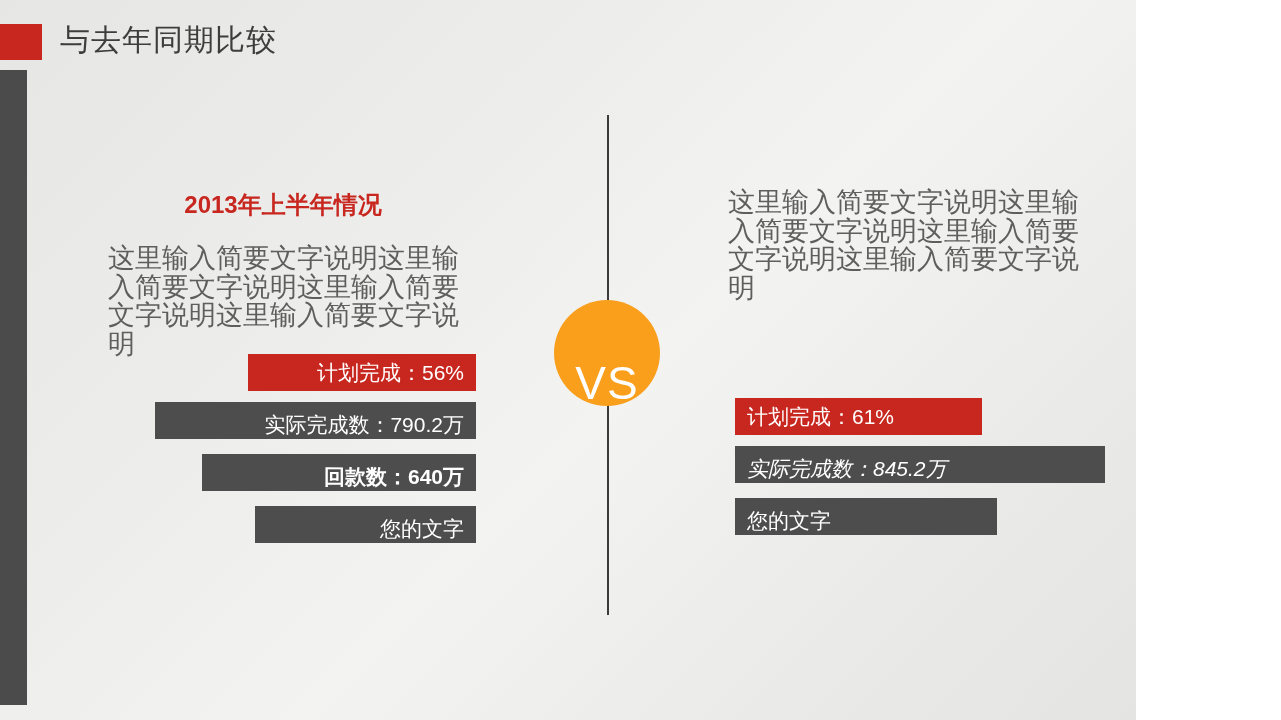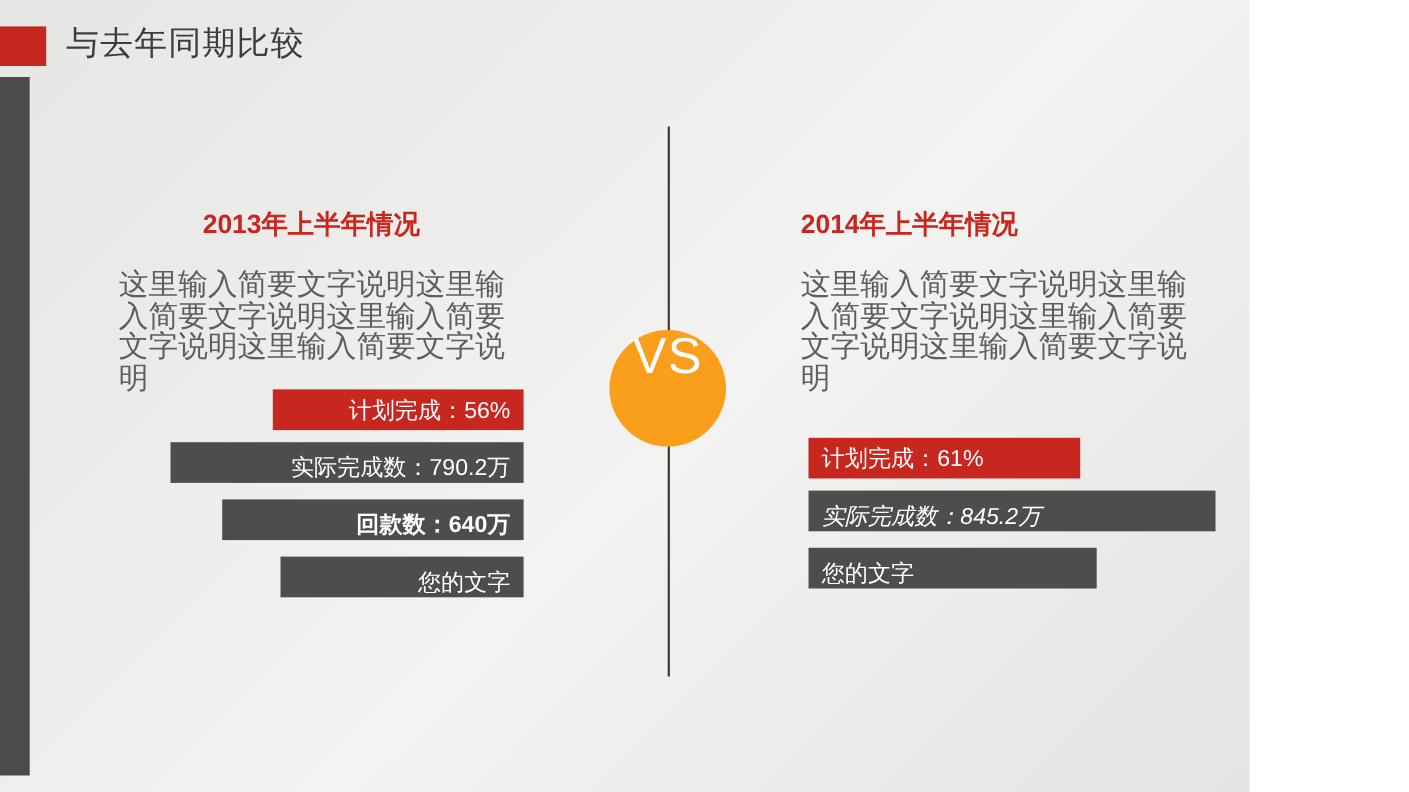--- a/index.html
+++ b/index.html
@@ -69,21 +69,21 @@
   }
   .vs-circle {
     position: absolute;
     left: 554px;
     top: 300px;
     width: 106px;
     height: 106px;
     border-radius: 50%;
     background: #f99f1c;
     display: flex;
-    align-items: flex-start;
+    align-items: flex-end;
     justify-content: center;
   }
   .vs-label {
     color: #ffffff;
     font-size: 46px;
     line-height: 46px;
     letter-spacing: 1px;
     font-weight: 400;
   }
 
@@ -185,21 +185,20 @@
     </div>
     <div class="bar bar-dark w3 bar-gap-2">
       <span>回款数：640万</span>
     </div>
     <div class="bar bar-dark w4 bar-gap-3">
       <span>您的文字</span>
     </div>
   </div>
 
   <div class="column col-right">
-    <div class="col-heading">2014年上半年情况</div>
     <div class="col-body">这里输入简要文字说明这里输入简要文字说明这里输入简要文字说明这里输入简要文字说明</div>
   </div>
 
   <div class="bars bars-right">
     <div class="bar bar-red w1">
       <span>计划完成：61%</span>
     </div>
     <div class="bar bar-dark w2 bar-gap-1">
       <span>实际完成数：845.2万</span>
     </div>

